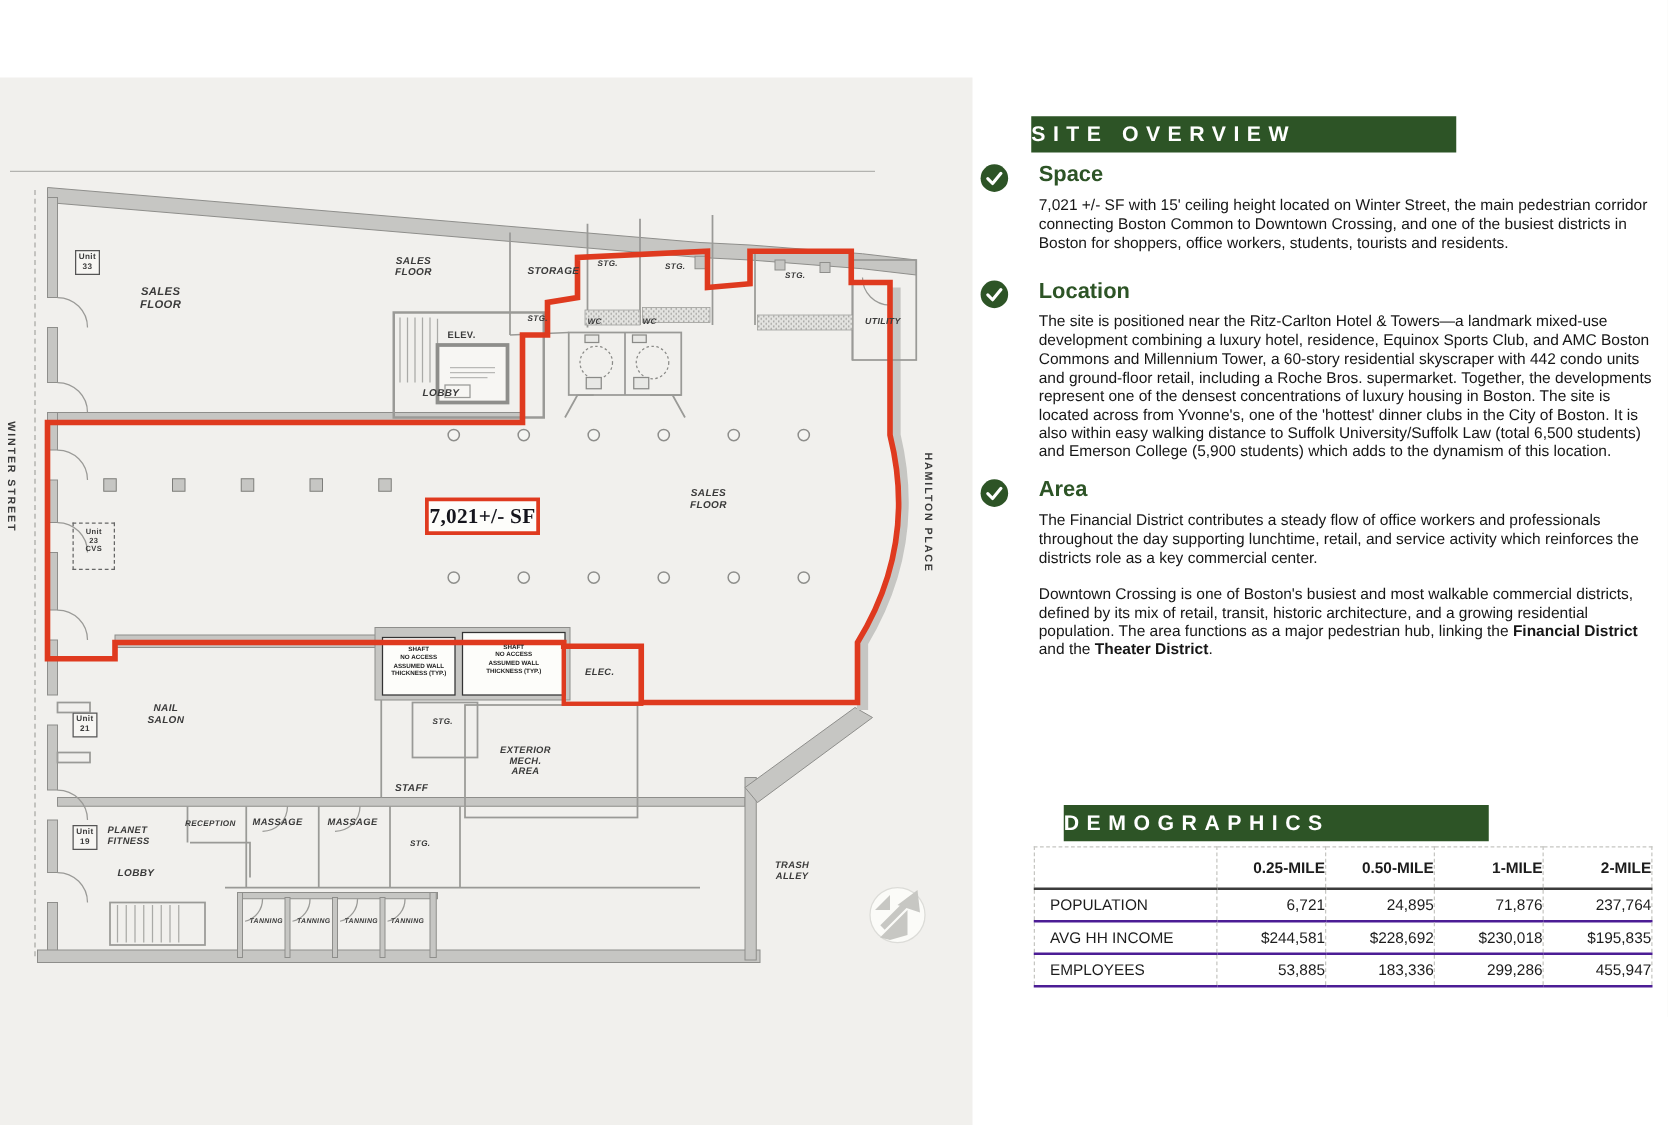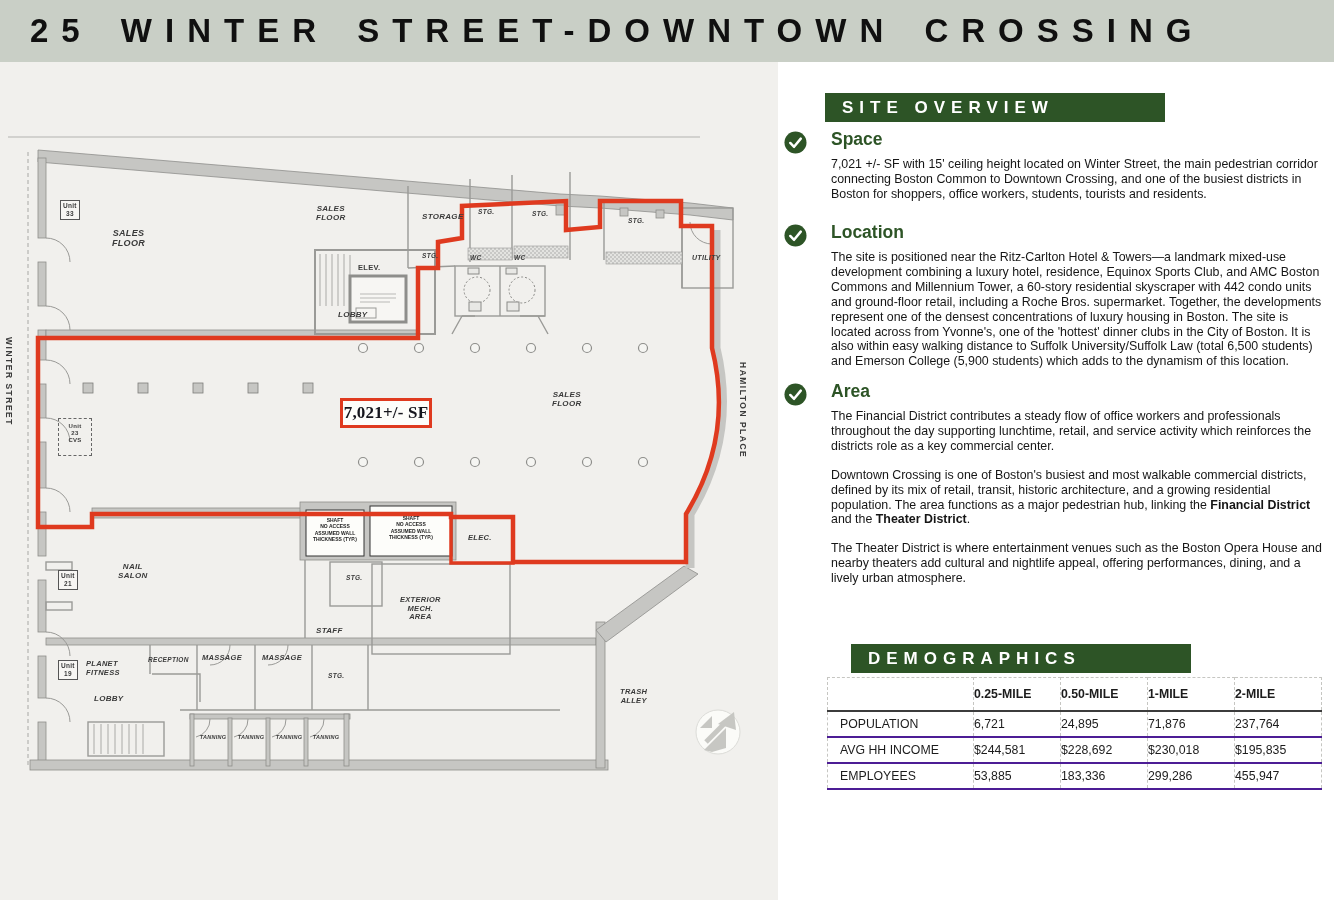--- a/index.html
+++ b/index.html
@@ -24,48 +24,45 @@
   .plan-label.shaft-note { font-size:5px; font-style:normal; letter-spacing:0; line-height:1.25; color:#222;}
   .street-label { position:absolute; color:#3a3a3a; font-size:8.5px; letter-spacing:1.5px;
     writing-mode:vertical-rl; font-weight:600; }
   .sf-box { position:absolute; left:340px; top:336px; width:92px; height:30px;
     border:3px solid #df3a1f; background:#fdfdfa; display:flex; align-items:center; justify-content:center;
     font-family:"Liberation Serif", serif; font-weight:bold; font-size:17px; color:#15151c; letter-spacing:0.2px;}
 
   
   .right-col { position:absolute; left:780px; top:85px; width:550px; }
   .green-bar { background:#2d5426; color:#fff; font-weight:bold; font-size:17px;
-    letter-spacing:6px; height:29px; display:flex; align-items:center; padding-left:17px; width:340px; }
+    letter-spacing:6px; height:29px; display:flex; align-items:center; width:340px; }
   .so-bar { position:absolute; left:45px; top:8px; }
   .section { position:absolute; left:0; width:550px; }
   .check-badge { position:absolute; left:4px; top:0; width:23px; height:23px; }
   .sec-heading { position:absolute; left:51px; top:-2px; font-size:17.5px; font-weight:bold; color:#2d5426; }
   .sec-body { position:absolute; left:51px; top:26px; width:494px; font-size:12.4px;
     line-height:14.9px; color:#161616; }
   .sec-body p + p { margin-top:14px; }
 
   
   .demo-bar { position:absolute; left:825px; top:644px;margin-left:26px; }
   .demo-table { position:absolute; left:827px; top:677px; border-collapse:collapse; table-layout:fixed; }
   .demo-table th, .demo-table td { border-left:1px dashed #c6c6c2; border-right:1px dashed #c6c6c2;
-    font-size:12.3px; color:#1c1c1c; text-align:left; }
+    font-size:12.3px; color:#1c1c1c; text-align:right; }
   .demo-table .lblcol { width:146px; text-align:left; padding-left:12px; }
   .demo-table .valcol { width:87px; }
   .demo-table thead th { border-top:1px dashed #c6c6c2; border-bottom:2px solid #3c3c3c;
     font-weight:bold; height:33px; }
   .demo-table tbody td { border-bottom:2px solid #4c1d95; height:26px; }
 </style>
 </head>
 <body>
 
 <div id="page">
 
-  <div class="header-bar">
-    <div class="header-title">25 WINTER STREET-DOWNTOWN CROSSING</div>
-  </div>
 
   <div class="plan-area">
     <svg class="plan-svg" width="778" height="838" viewBox="0 0 778 838">
       <defs>
         <pattern id="stip" width="4" height="4" patternUnits="userSpaceOnUse">
           <rect width="4" height="4" fill="#e3e3e0"></rect>
           <circle cx="1" cy="1" r="0.7" fill="#9a9a98"></circle>
           <circle cx="3" cy="3" r="0.7" fill="#9a9a98"></circle>
         </pattern>
       </defs>
@@ -307,21 +304,20 @@
 
     <div class="section" style="top:298px;">
       <svg class="check-badge" viewBox="0 0 24 24">
         <circle cx="12" cy="12" r="11.5" fill="#2d5426"></circle>
         <path d="M6.5 12.5 L10.5 16.5 L17.5 8" fill="none" stroke="#fff" stroke-width="2.6" stroke-linecap="round" stroke-linejoin="round"></path>
       </svg>
       <div class="sec-heading">Area</div>
       <div class="sec-body">
         <p>The Financial District contributes a steady flow of office workers and professionals throughout the day supporting lunchtime, retail, and service activity which reinforces the districts role as a key commercial center.</p>
         <p><span>Downtown Crossing is one of Boston's busiest and most walkable commercial districts, defined by its mix of retail, transit, historic architecture, and a growing residential population. The area functions as a major pedestrian hub, linking the </span><b>Financial District</b><span> and the </span><b>Theater District</b><span>.</span></p>
-        <p>The Theater District is where entertainment venues such as the Boston Opera House and nearby theaters add cultural and nightlife appeal, offering performances, dining, and a lively urban atmosphere.</p>
       </div>
     </div>
   </div>
 
   <div class="green-bar demo-bar">DEMOGRAPHICS</div>
 
   <table class="demo-table">
     <thead>
       <tr>
         <th class="lblcol"></th>

